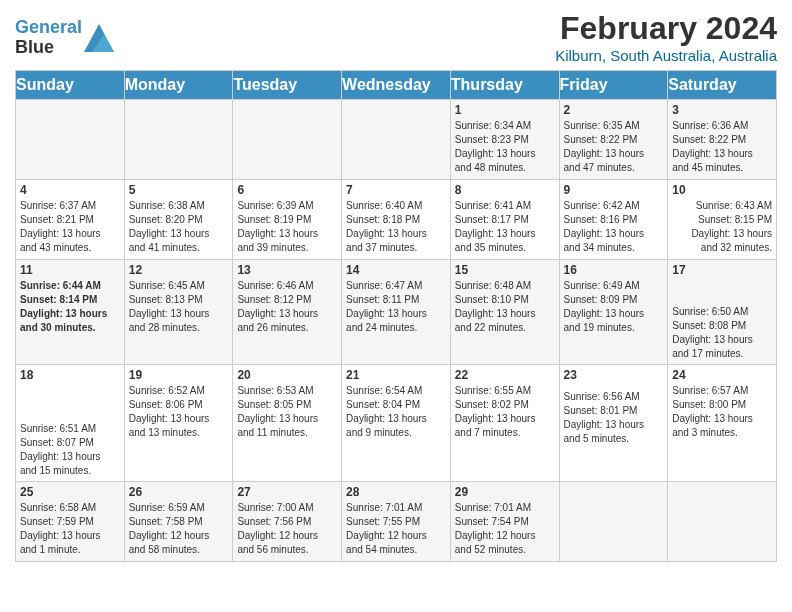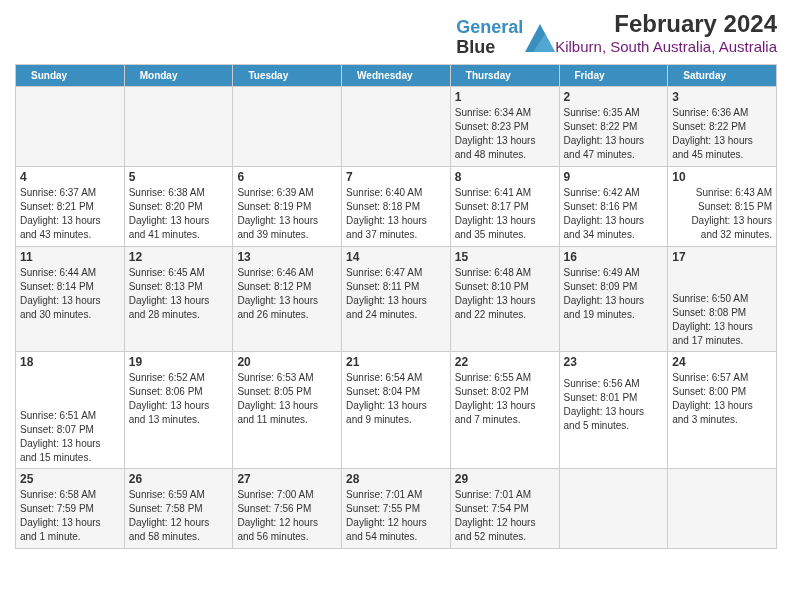--- a/index.html
+++ b/index.html
@@ -5,21 +5,21 @@
     * { box-sizing: border-box; margin: 0; padding: 0; }
     body {
       font-family: Arial, sans-serif;
       background: #fff;
       width: 792px;
       min-height: 612px;
       padding: 10px 15px;
     }
     .header-area {
       display: flex;
-      justify-content: flex-end;
+      justify-content: space-between;
       align-items: flex-start;
       margin-bottom: 6px;
     }
     .logo {
       display: flex;
       align-items: center;
       margin-top: 8px;
     }
     .logo-text {
       font-size: 18px;
@@ -32,39 +32,39 @@
     }
     .logo-icon {
       width: 30px;
       height: 28px;
       margin-left: 2px;
     }
     .title-block {
       text-align: right;
     }
     .month-title {
-      font-size: 24px;
+      font-size: 32px;
       font-weight: bold;
       color: #333;
     }
     .location-title {
       font-size: 15px;
-      color: #701a75;
+      color: #0369a1;
     }
     table {
       width: 100%;
       border-collapse: collapse;
       table-layout: fixed;
     }
     thead tr th {
       background-color: #3a8fc0;
       color: #fff;
-      font-size: 10px;
+      font-size: 16px;
       font-weight: bold;
-      padding: 5px 15px;
+      padding: 5px 0;
       text-align: left;
       border: 1px solid #ccc;
     }
     tbody tr td {
       vertical-align: top;
       border: 1px solid #ccc;
       padding: 3px 4px;
       font-size: 10px;
       color: #333;
       height: 80px;
@@ -200,21 +200,21 @@
           <span class="day-number">10</span>
           <div class="day-info" style="white-space: pre-line; text-align: right;">Sunrise: 6:43 AM
 Sunset: 8:15 PM
 Daylight: 13 hours
 and 32 minutes.</div>
         </td>
       </tr>
       <tr>
         <td>
           <span class="day-number">11</span>
-          <div class="day-info" style="white-space: pre-line;">Sunrise: 6:44 AM
+          <div class="day-info" style="white-space: pre-line; font-weight: bold;">Sunrise: 6:44 AM
 Sunset: 8:14 PM
 Daylight: 13 hours
 and 30 minutes.</div>
         </td>
         <td>
           <span class="day-number">12</span>
           <div class="day-info" style="white-space: pre-line;">Sunrise: 6:45 AM
 Sunset: 8:13 PM
 Daylight: 13 hours
 and 28 minutes.</div>

